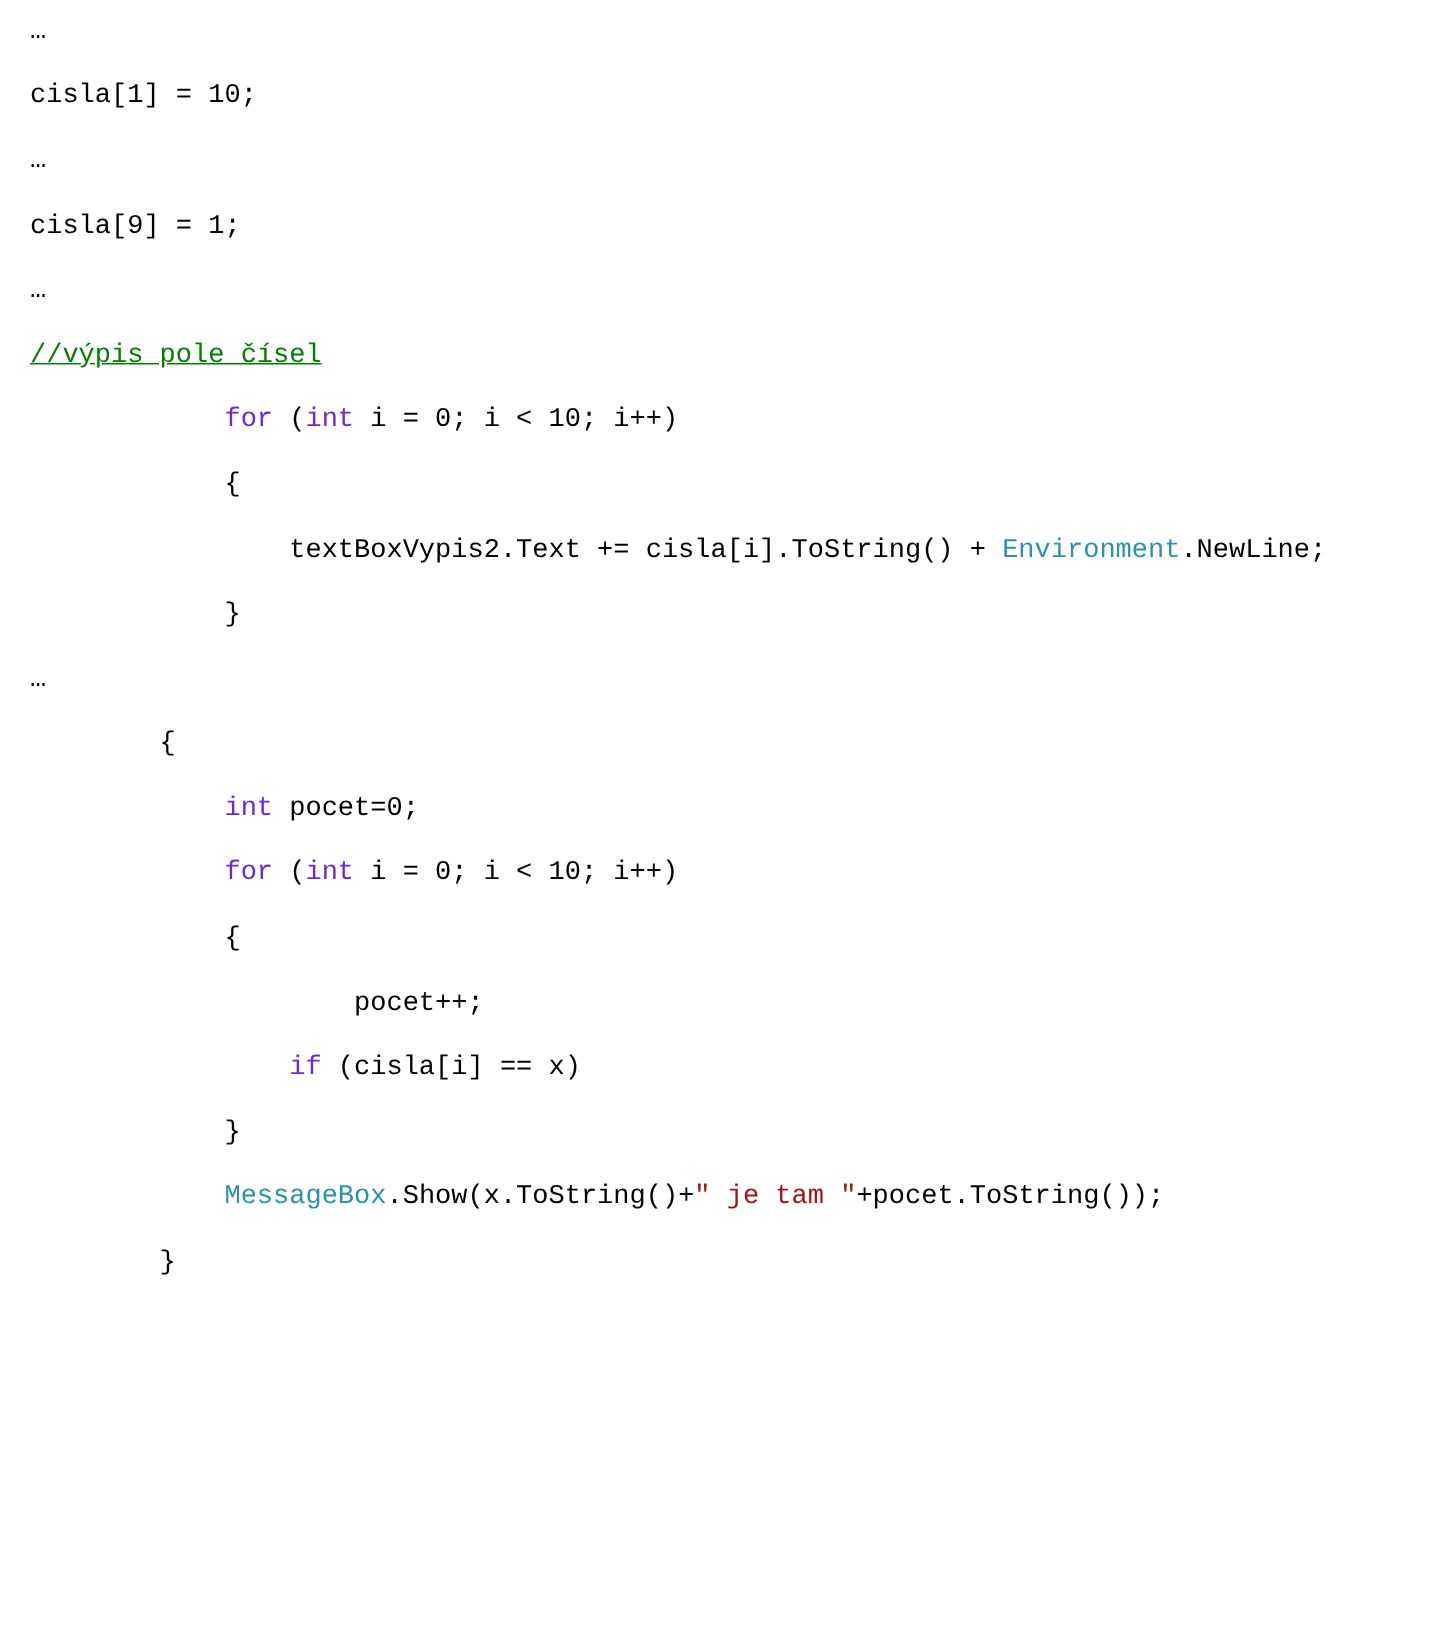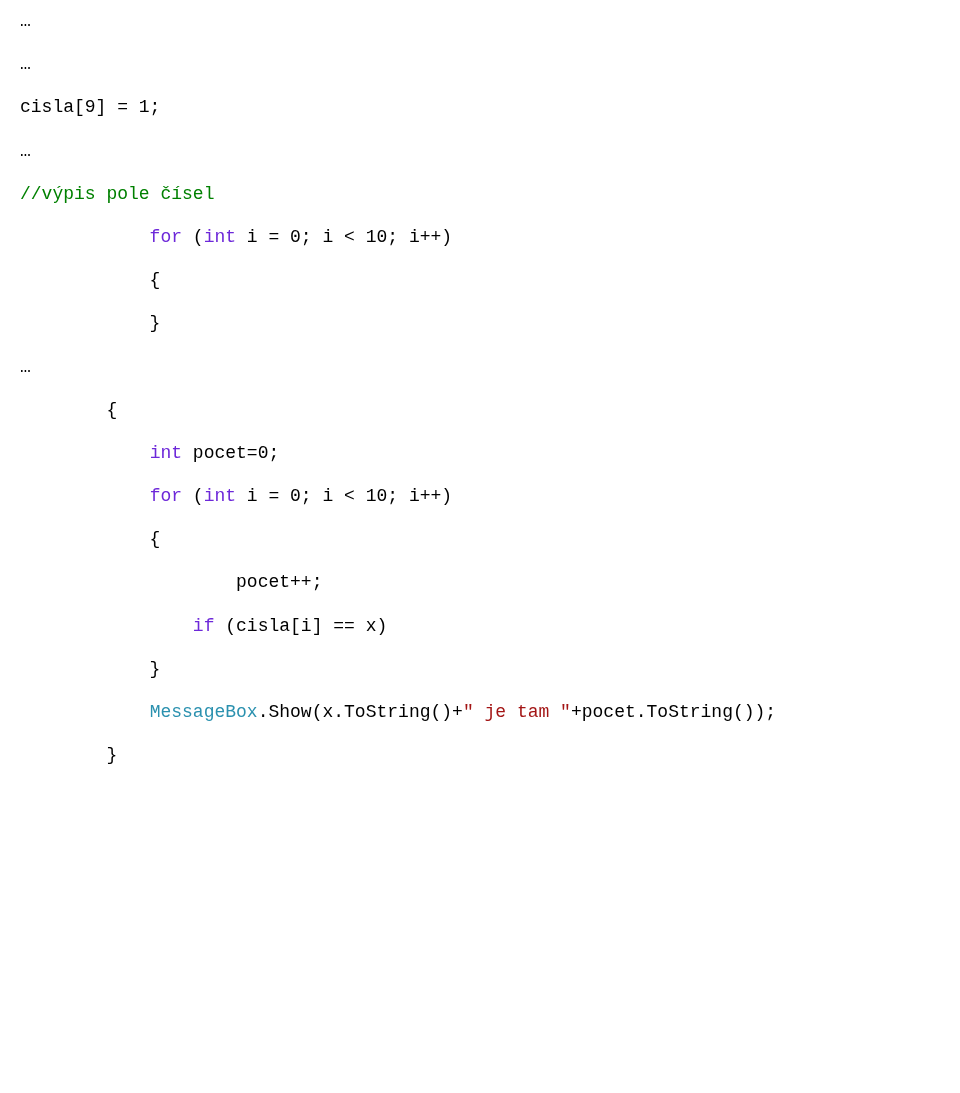--- a/index.html
+++ b/index.html
@@ -11,47 +11,49 @@
     line-height: 2.4;
     color: #000000;
     width: 960px;
   }
   .page {
     padding: 0 20px 40px 20px;
   }
   .code-line {
     white-space: pre;
   }
-  .cm { color: #008000; }  
+  .cm { color: #008000; text-decoration: underline; }  
   .kw { color: #6d28d9; }  
   .tp { color: #2b91af; }  
   .pl { color: #000000; }  
   .st { color: #a31515; }  
 </style>
 </head>
 <body>
 
 <div class="page">
 
 <div class="code-line"><span class="pl">…</span></div>
 
 
+<div class="code-line"><span class="pl">cisla[1] = 10;</span></div>
 
 <div class="code-line"><span class="pl">…</span></div>
 
 <div class="code-line"><span class="pl">cisla[9] = 1;</span></div>
 
 <div class="code-line"><span class="pl">…</span></div>
 
 <div class="code-line"><span class="cm">//výpis pole čísel</span></div>
 
 <div class="code-line"><span class="kw">            for</span><span class="pl"> (</span><span class="kw">int</span><span class="pl"> i = 0; i &lt; 10; i++)</span></div>
 
 <div class="code-line"><span class="pl">            {</span></div>
 
+<div class="code-line"><span class="pl">                textBoxVypis2.Text += cisla[i].ToString() + </span><span class="tp">Environment</span><span class="pl">.NewLine;</span></div>
 
 <div class="code-line"><span class="pl">            }</span></div>
 
 <div class="code-line"><span class="pl">…</span></div>
 
 
 <div class="code-line"><span class="pl">        {</span></div>
 
 
 

